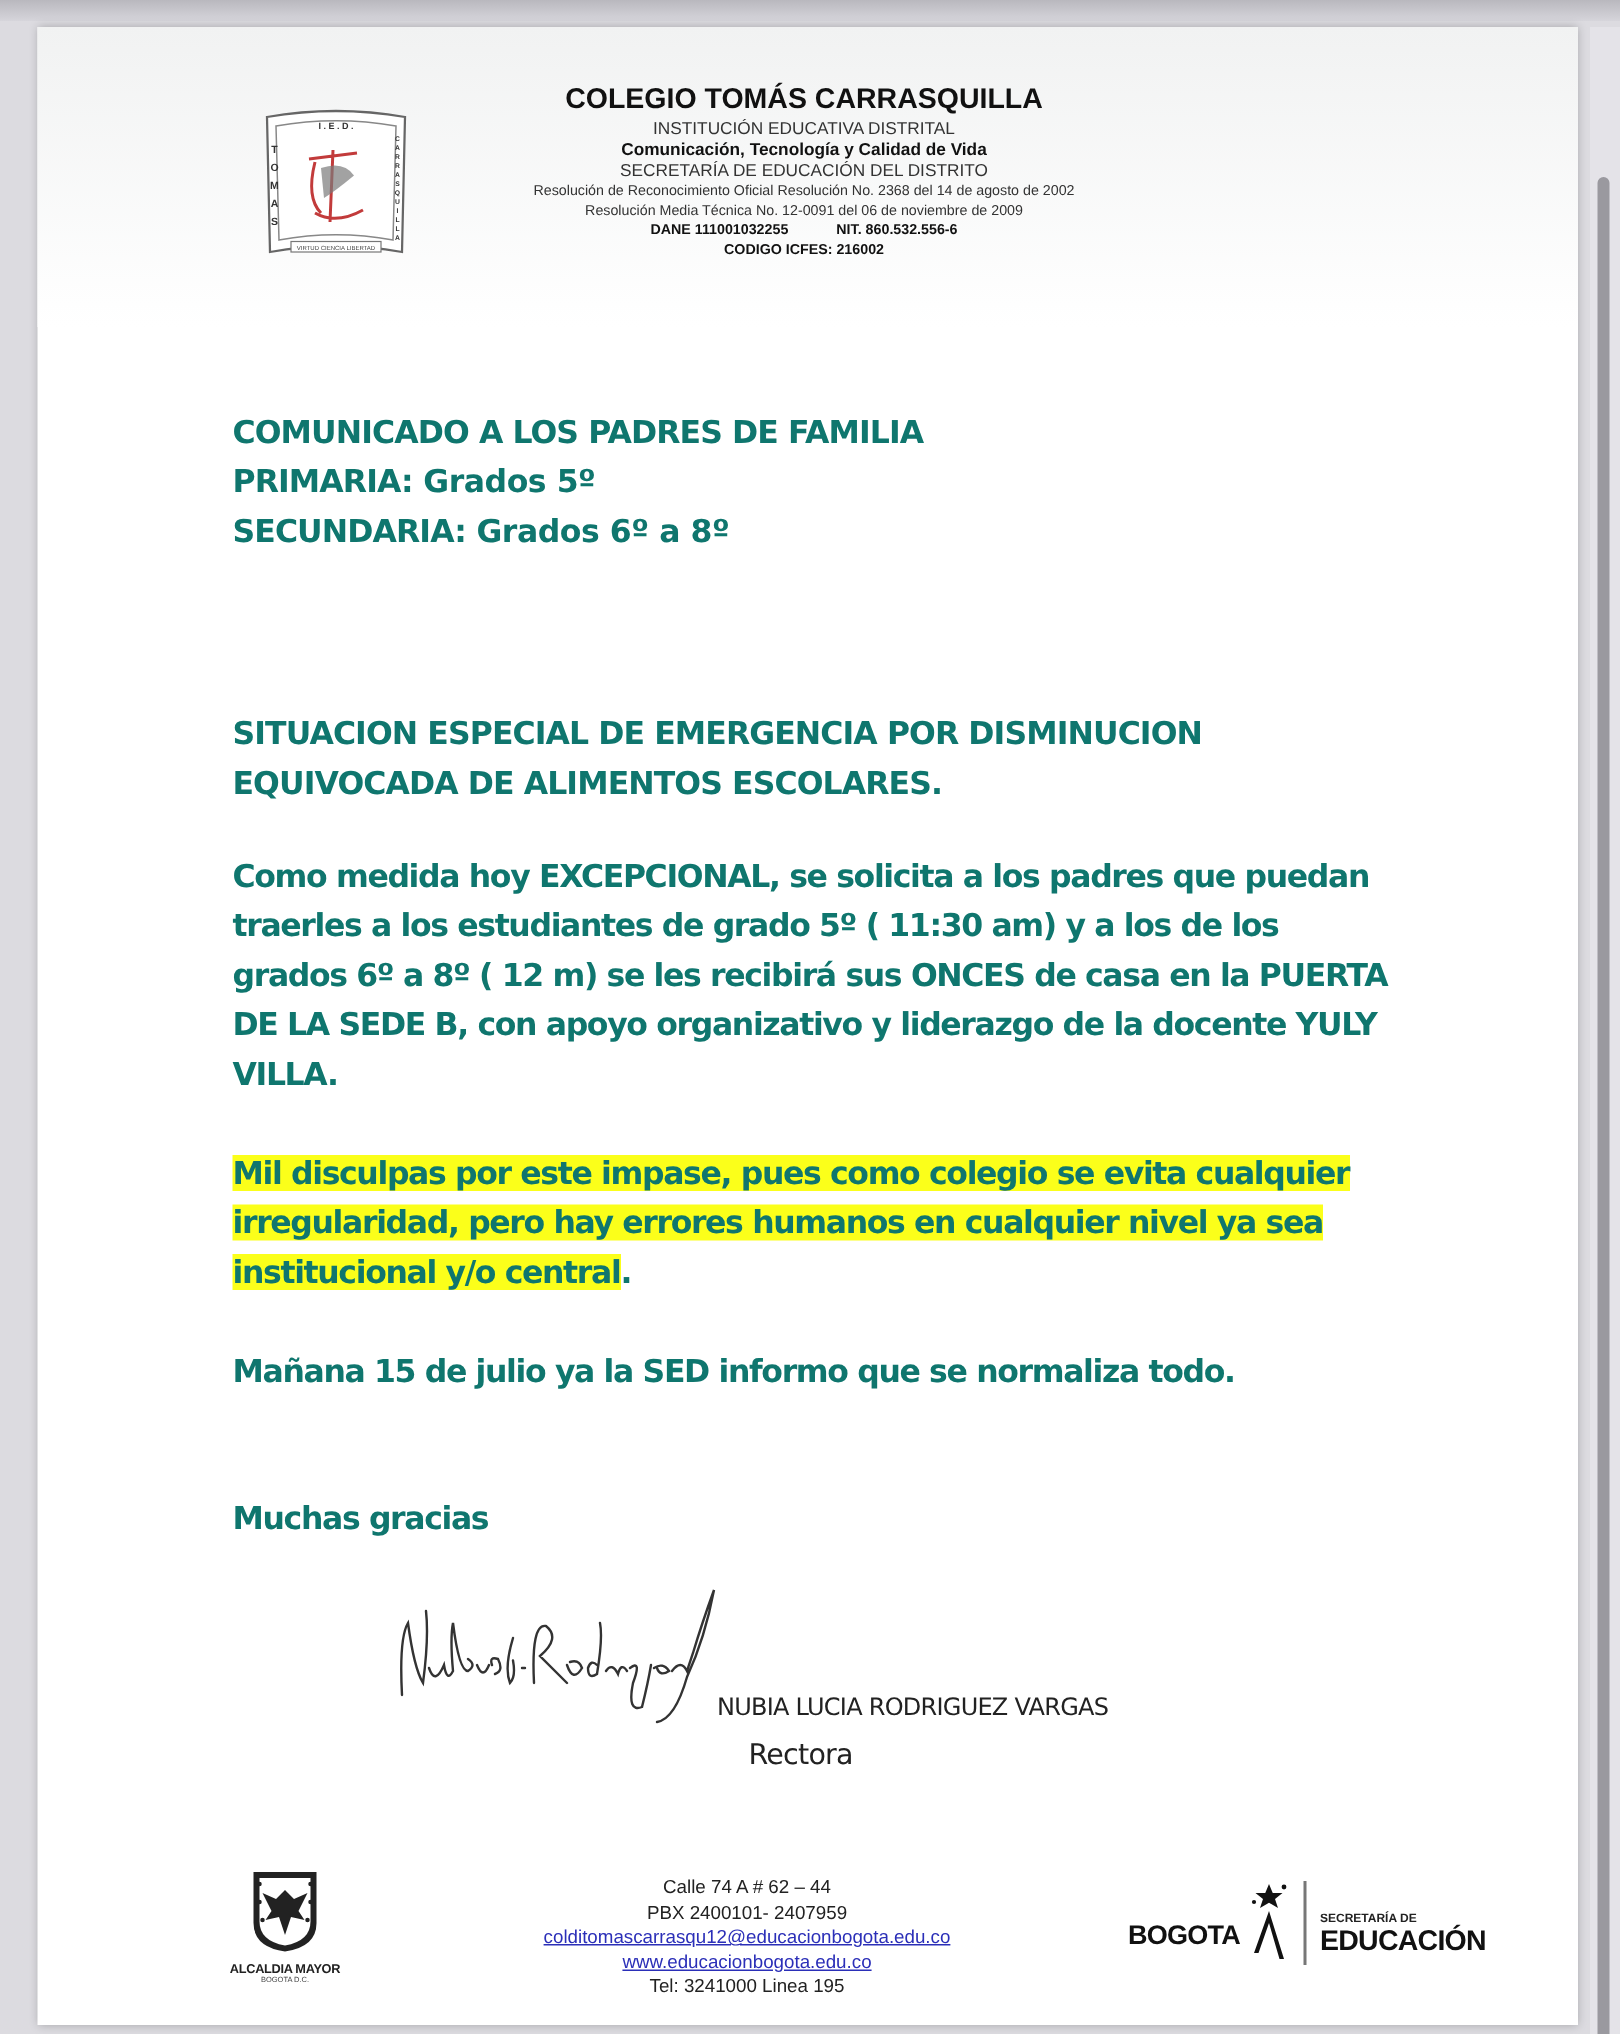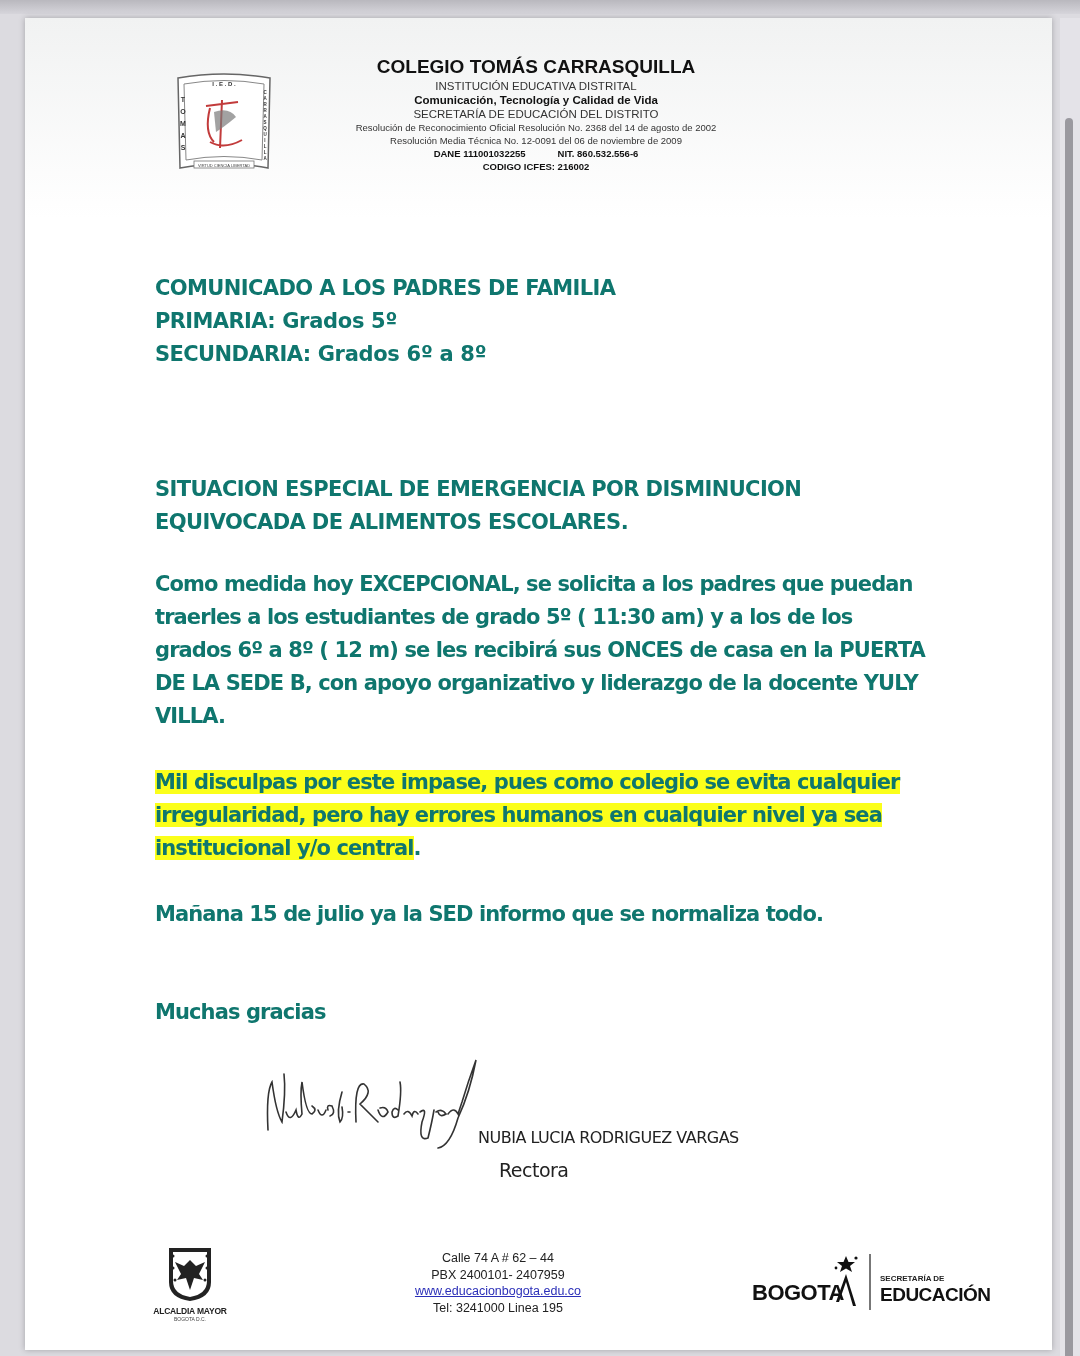--- a/index.html
+++ b/index.html
@@ -67,21 +67,21 @@
   }
 
   
   .alcaldia { position: absolute; left: 144px; top: 1246px; width: 92px; height: 80px; text-align: center; }
   .alcaldia .crest { width: 50px; height: 56px; margin: 0 auto; }
   .alcaldia .lbl { font-size: 8.5px; font-weight: bold; color: #222; line-height: 10px; letter-spacing: -0.2px; }
   .alcaldia .sub { font-size: 5px; color: #444; line-height: 6px; }
   .contact { position: absolute; left: 320px; top: 1250px; width: 356px; text-align: center; font-size: 12.5px; line-height: 16.5px; color: #222; }
   .contact a { color: #2b2fb8; text-decoration: underline; }
   .bogota { position: absolute; left: 752px; top: 1254px; width: 220px; height: 60px; }
-  .bogota .word { position: absolute; left: 0; top: 26px; font-size: 22px; font-weight: bold; color: #111; letter-spacing: -0.5px; }
+  .bogota .word { position: absolute; left: 0; top: 26px; font-size: 18px; font-weight: bold; color: #111; letter-spacing: -0.5px; }
   .bogota .sep { position: absolute; left: 117px; top: 0; width: 2px; height: 56px; background: #777; }
   .bogota .sec { position: absolute; left: 128px; top: 20px; font-size: 8px; font-weight: bold; color: #222; }
   .bogota .edu { position: absolute; left: 128px; top: 30px; font-size: 19px; font-weight: bold; color: #111; letter-spacing: -0.5px; }
   .bogota .star { position: absolute; left: 78px; top: 0; width: 30px; height: 56px; }
 </style>
 </head>
 <body>
 
 <div class="topbar"></div>
 
@@ -175,20 +175,21 @@
         <circle cx="40" cy="34" r="1.5"></circle>
       </g>
   </svg>
   <div class="lbl">ALCALDIA MAYOR</div>
   <div class="sub">BOGOTA D.C.</div>
 </div>
 
 <div class="contact">
   <div>Calle 74 A # 62 – 44</div>
   <div>PBX 2400101- 2407959</div>
+  <div><a>colditomascarrasqu12@educacionbogota.edu.co</a></div>
   <div><a>www.educacionbogota.edu.co</a></div>
   <div>Tel: 3241000 Linea 195</div>
 </div>
 
 <div class="bogota">
   <div class="word">BOGOTA</div>
   <svg class="star" viewBox="0 0 30 56">
     <path d="M16,2 L18.5,8 L25,8 L20,12 L22,18 L16,14.5 L10,18 L12,12 L7,8 L13.5,8 Z" fill="#111"></path>
     <circle cx="26" cy="4" r="1.6" fill="#111"></circle>
       <circle cx="6" cy="14" r="1.4" fill="#111"></circle>

